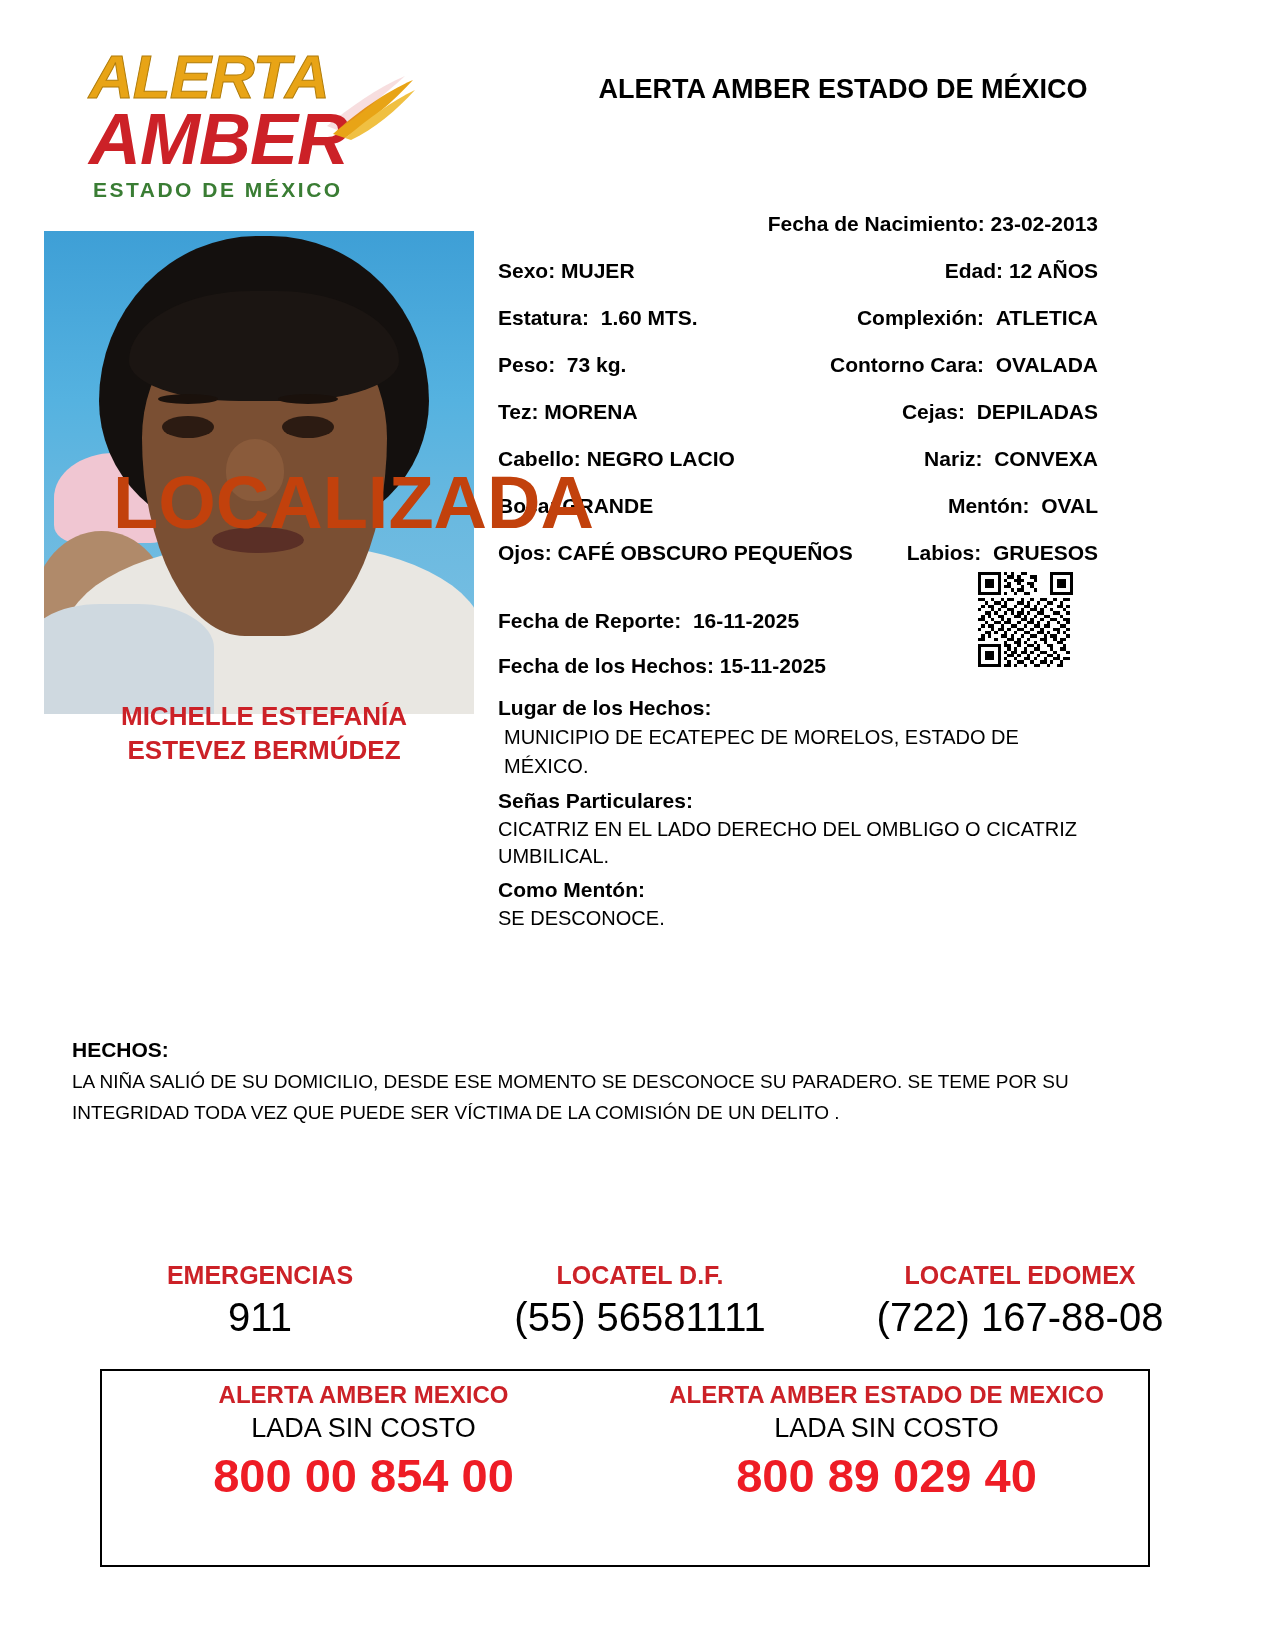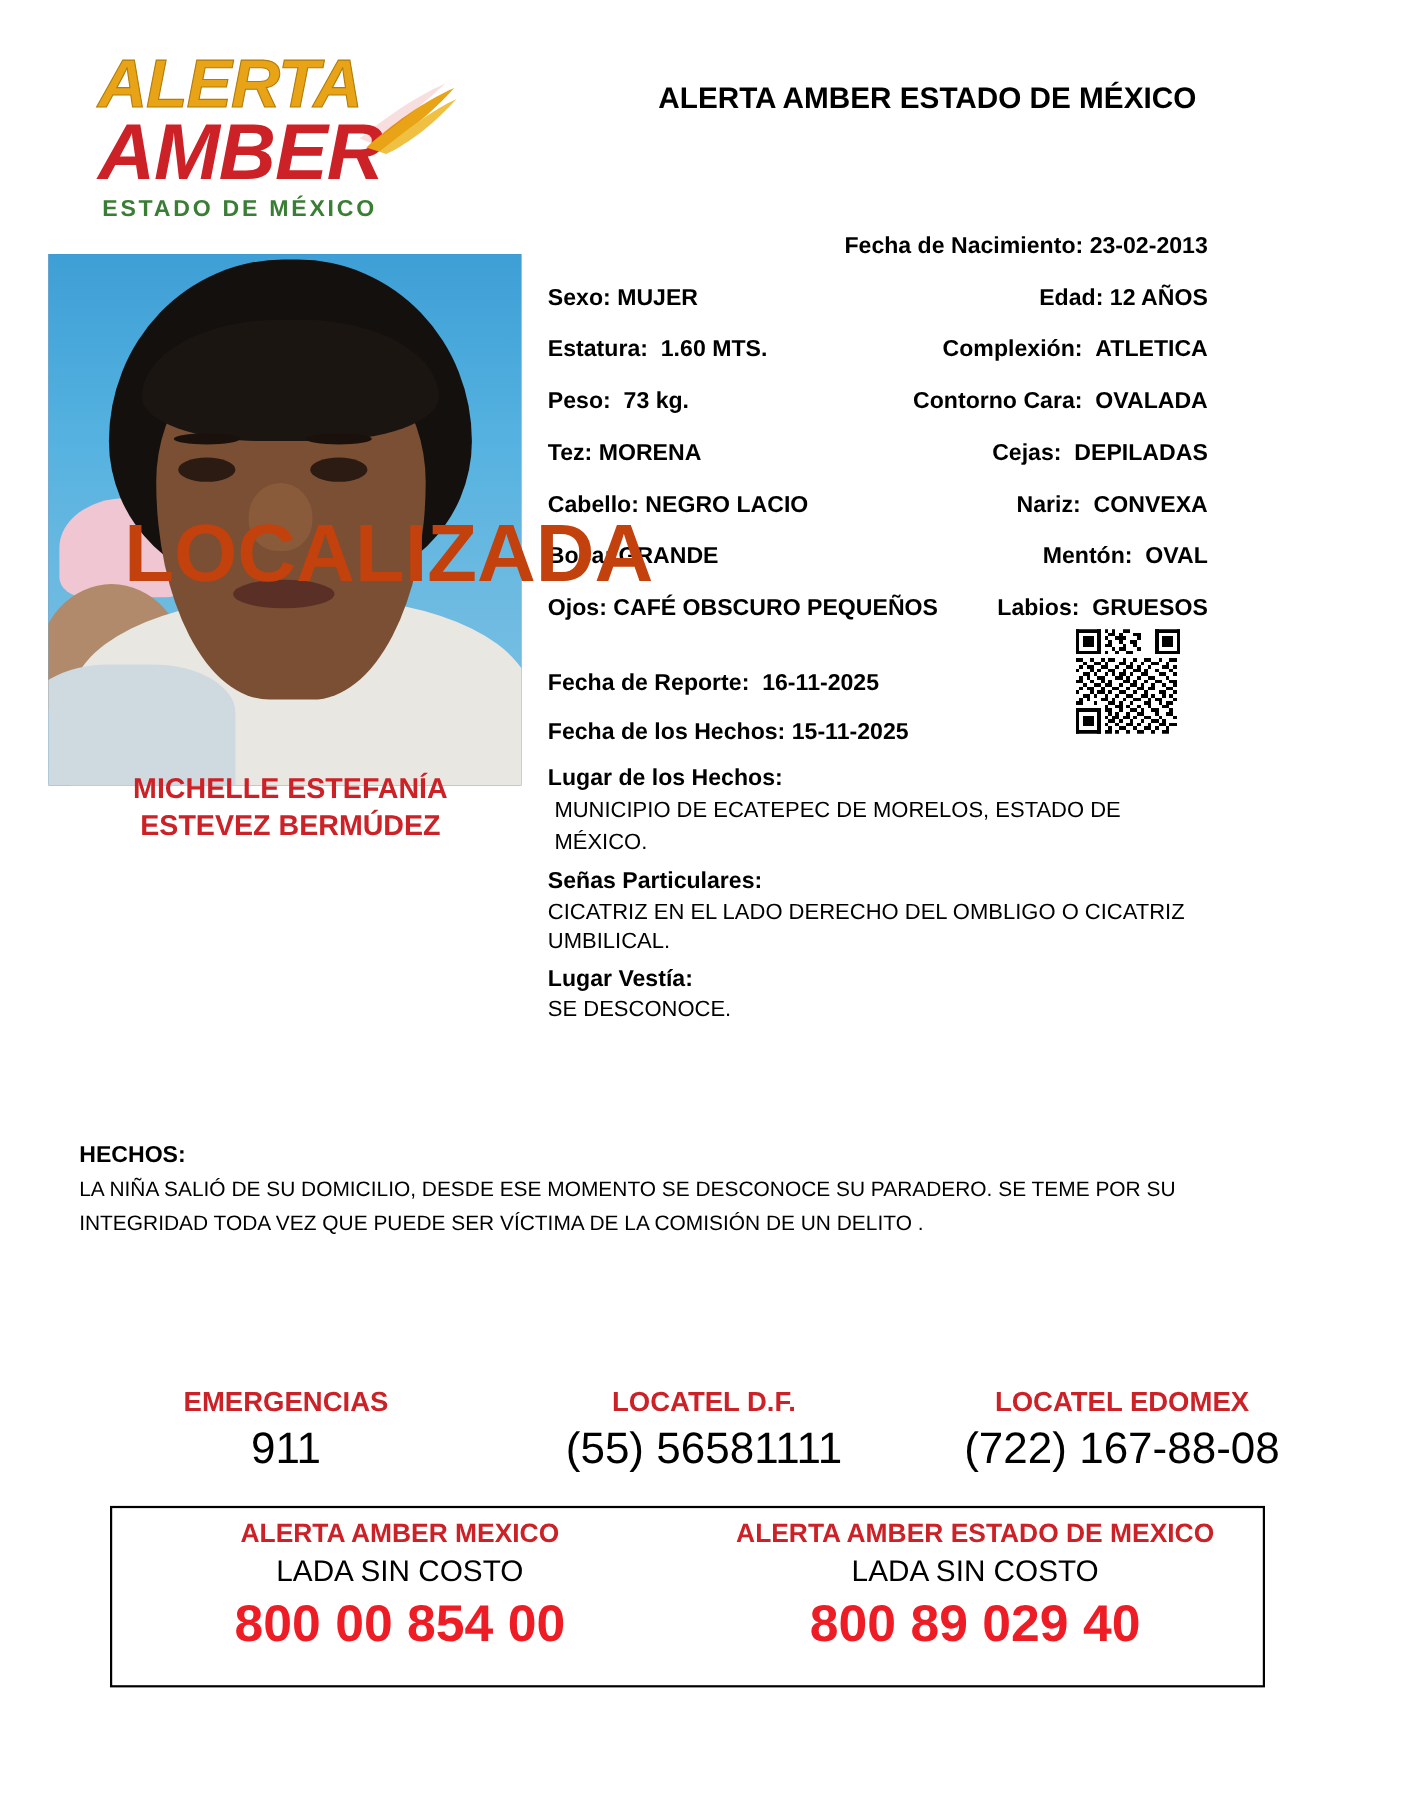--- a/index.html
+++ b/index.html
@@ -252,21 +252,21 @@
   .phone-num {
     font-size: 40px;
     line-height: 50px;
     color: #000;
   }
 
   
   .footer-box {
     position: absolute;
     left: 100px; top: 1369px;
-    width: 1050px; height: 165px;
+    width: 1050px; height: 198px;
     border: 2px solid #000;
     display: flex;
   }
   .footer-col { flex: 1; text-align: center; padding-top: 8px; }
   .footer-title { color: #cc2127; font-size: 24px; font-weight: bold; line-height: 31px; }
   .footer-sub { font-size: 27px; line-height: 36px; color: #000; }
   .footer-num { color: #ee1c25; font-size: 47px; font-weight: bold; line-height: 60px; }
 </style>
 </head>
 <body>
@@ -413,21 +413,21 @@
     <div class="block-title">Lugar de los Hechos:</div>
     <div class="block-body">MUNICIPIO DE ECATEPEC DE MORELOS, ESTADO DE MÉXICO.</div>
   </div>
 
   <div class="block">
     <div class="block-title">Señas Particulares:</div>
     <div class="block-body small">CICATRIZ EN EL LADO DERECHO DEL OMBLIGO O CICATRIZ UMBILICAL.</div>
   </div>
 
   <div class="block">
-    <div class="block-title">Lugar Vestía:</div>
+    <div class="block-title">Como Mentón:</div>
     <div class="block-body small">SE DESCONOCE.</div>
   </div>
 </div>
 
 <svg class="qr" viewBox="0 0 29 29" shape-rendering="crispEdges">
   <rect width="29" height="29" fill="#fff"></rect>
   <g fill="#000">
     <rect x="0" y="0" width="7" height="1"></rect>
       <rect x="0" y="6" width="7" height="1"></rect>
     <rect x="0" y="0" width="1" height="7"></rect>

